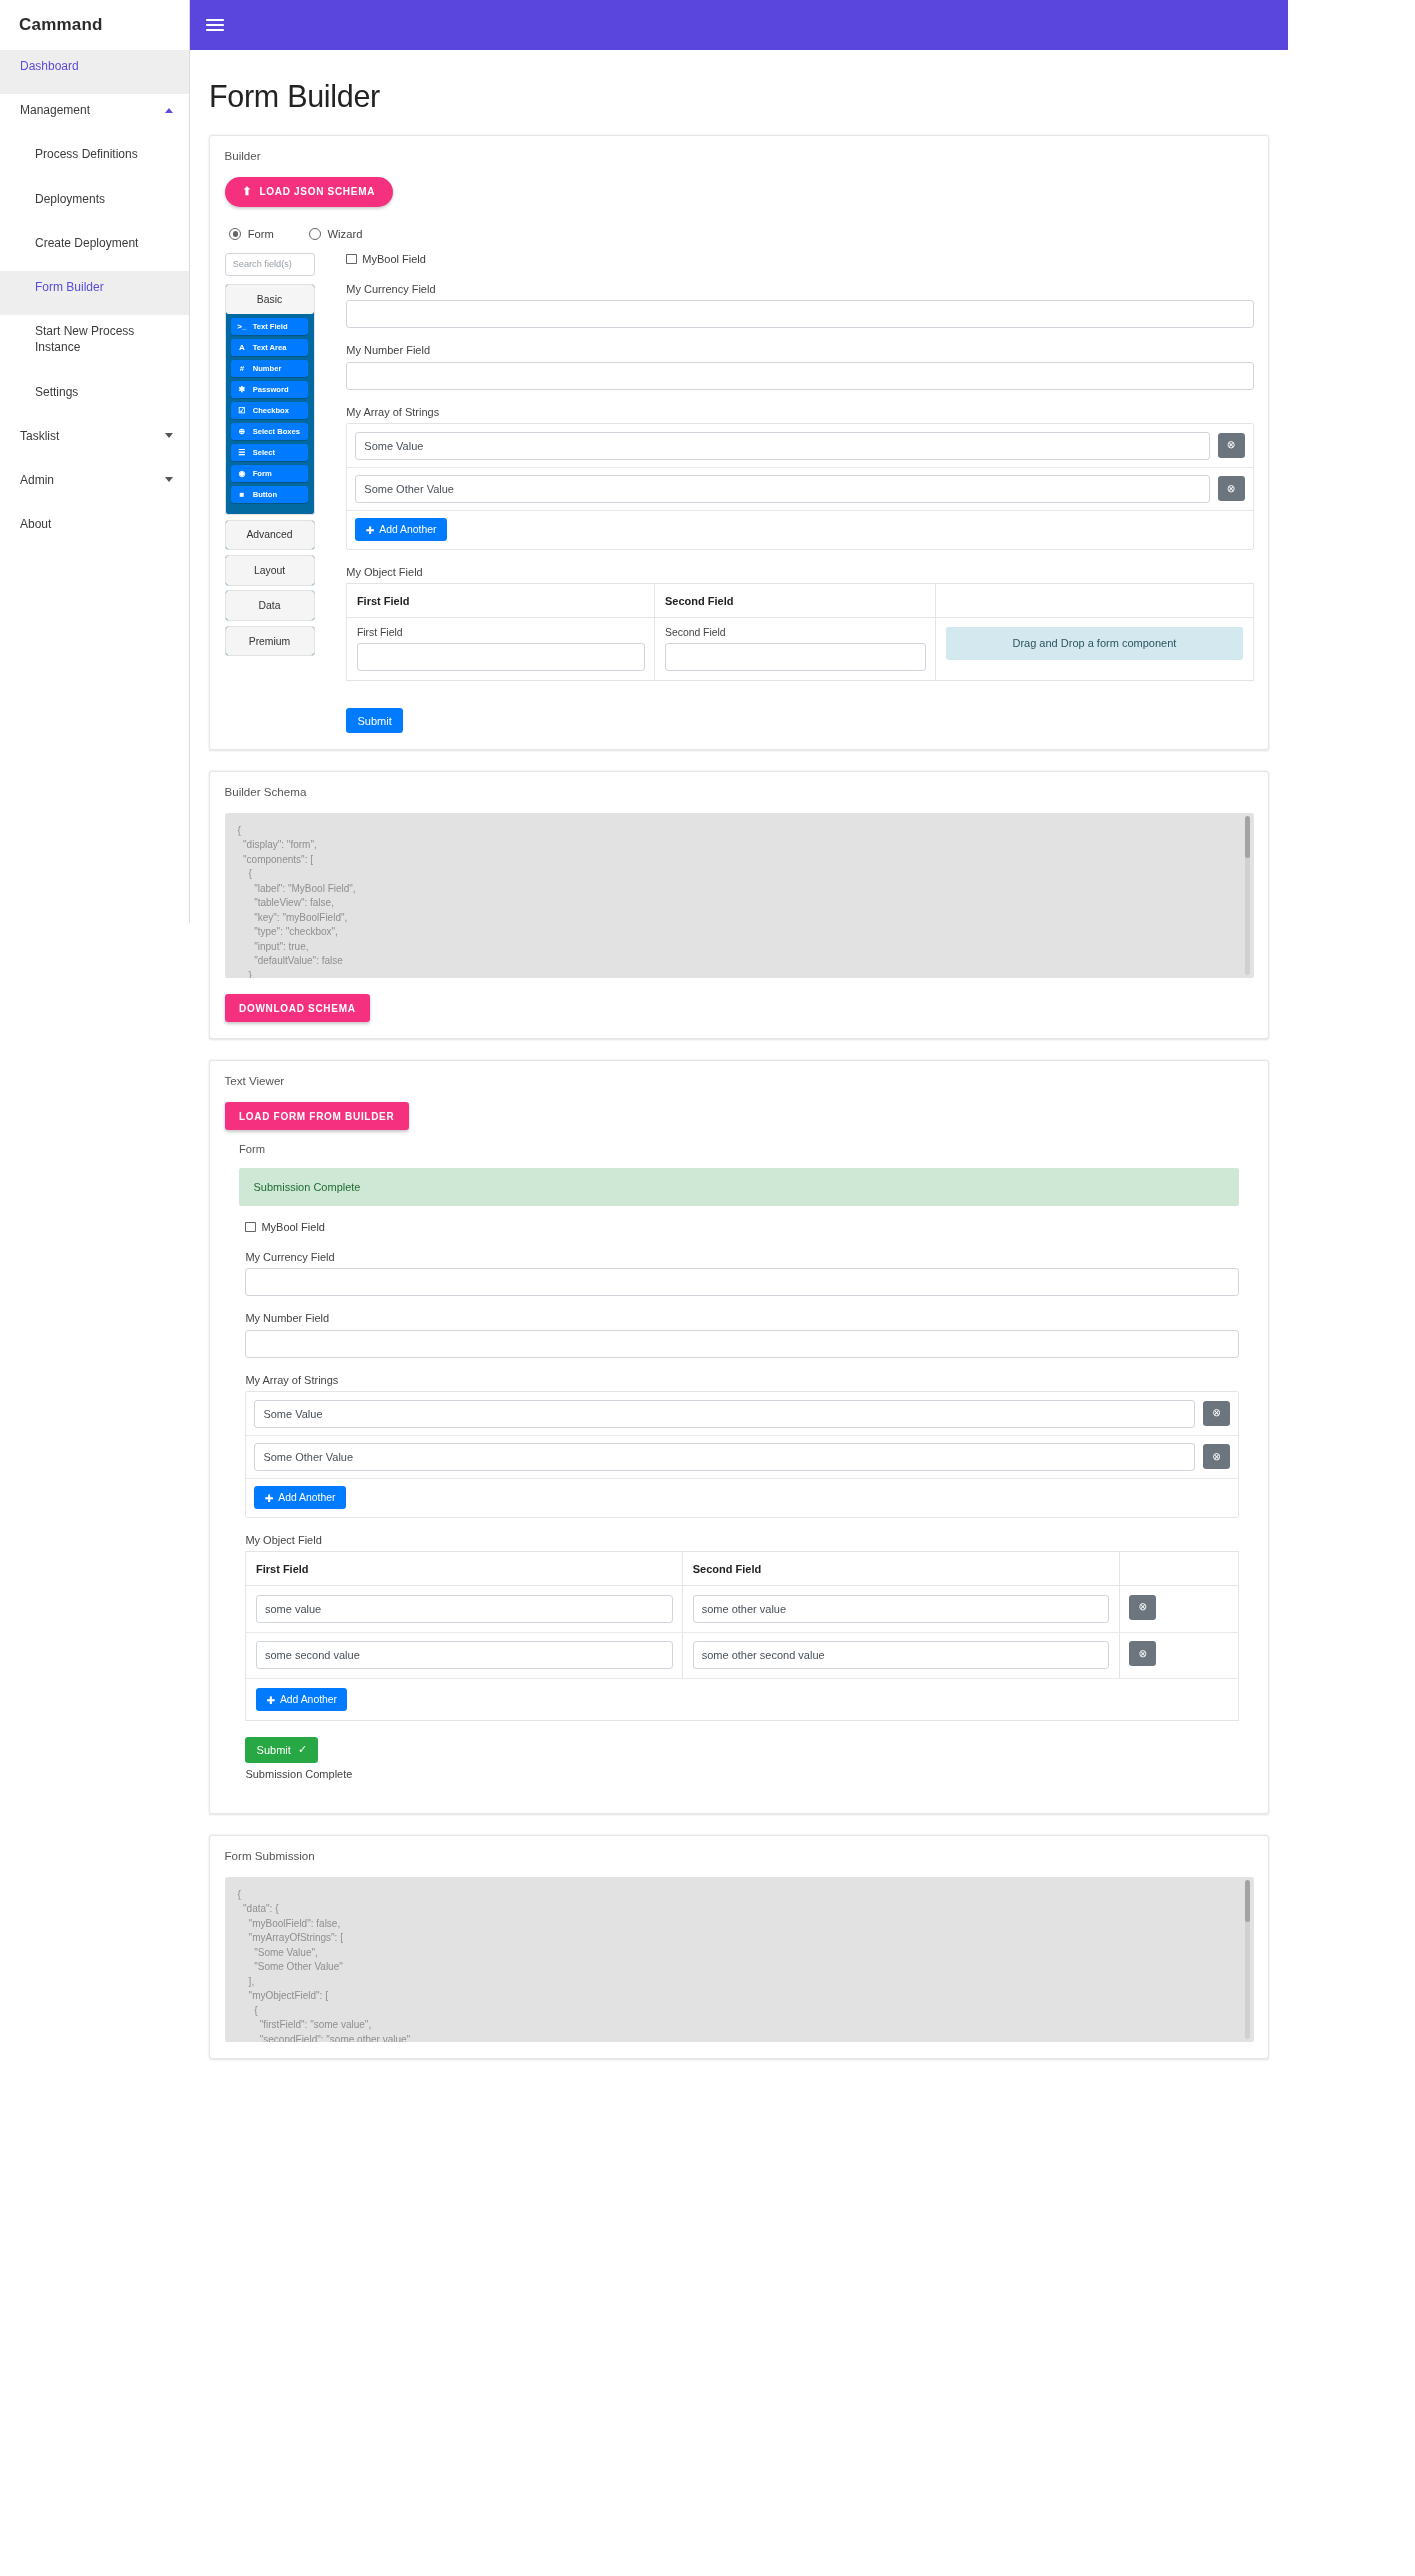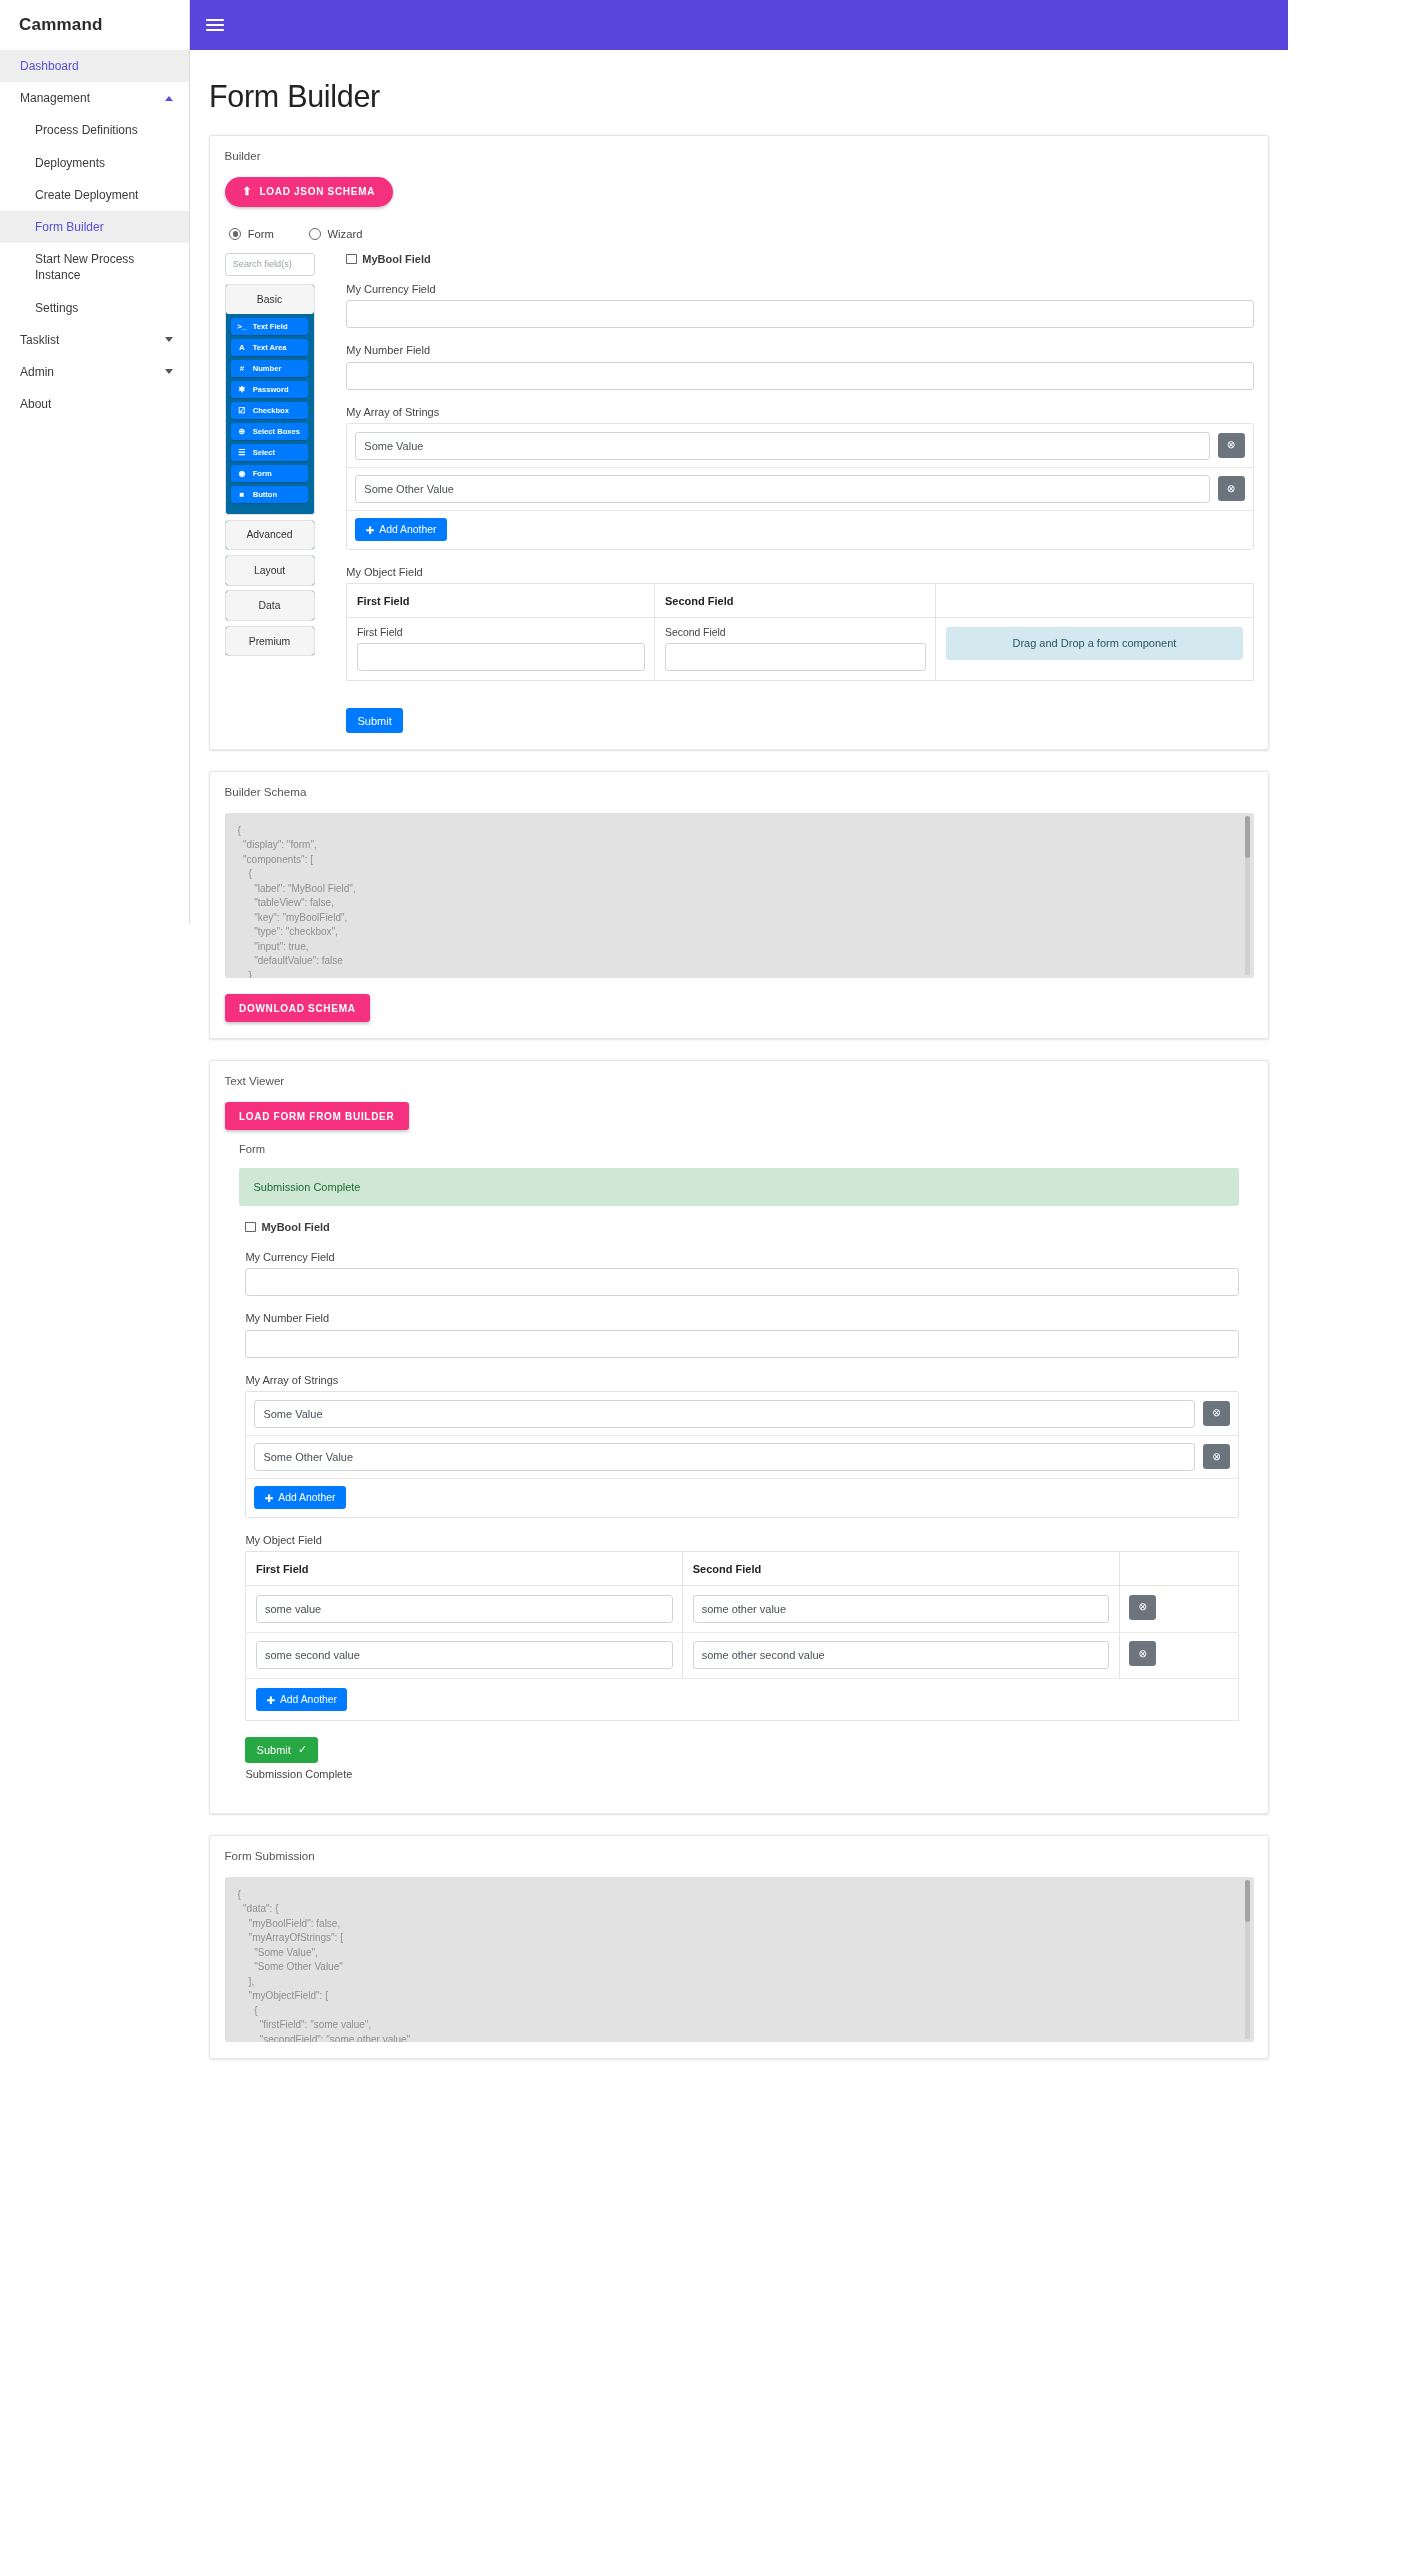--- a/index.html
+++ b/index.html
@@ -31,21 +31,21 @@
     font-size: 17px;
     font-weight: 700;
     color: #2b2b2b;
     letter-spacing: 0.2px;
   }
   .nav { padding: 0; }
   .nav-item {
     display: flex;
     align-items: center;
     justify-content: space-between;
-    padding: 8px 16px 8px 20px;
+    padding: 8px 16px 20px 20px;
     font-size: 12px;
     color: #3b3b3b;
     cursor: pointer;
     line-height: 1.35;
   }
   .nav-item.active { background: #eeeeee; color: #5b4ddb; }
   .nav-item.link { color: #5b4ddb; }
   .nav-item.sub { padding-left: 35px; color: #3b3b3b; }
   .nav-item.sub.active { background: #eeeeee; color: #5b4ddb; }
   .caret { width: 0; height: 0; border-left: 4.8px solid transparent; border-right: 4.8px solid transparent; }
@@ -165,21 +165,21 @@
     padding: 6.4px 8px;
     font-size: 11px;
     color: #495057;
     font-family: "Liberation Sans", sans-serif;
     outline: none;
     height: 28px;
   }
   .f-group { margin-bottom: 16px; margin-top: 8px; }
   .check-row { display: flex; align-items: center; gap: 5.6px; margin-bottom: 17.7px; }
   .chk { width: 10.4px; height: 10.4px; border: 1.1px solid #666; background: #fff; display:inline-block; border-radius:0.8px; }
-  .chk-label { font-size: 11px; color: #3c3c3c; font-weight: bold; }
+  .chk-label { font-size: 11px; color: #3c3c3c; }
 
   .dg { border: 0.8px solid #e4e4e4; border-radius: 2.4px; }
   .dg-row { display: flex; align-items: center; gap: 8px; padding: 7.2px 8px; border-bottom: 0.8px solid #e9e9e9; }
   .dg-row:last-child { border-bottom: none; }
   .rm-btn {
     flex: 0 0 auto;
     width: 27px; height: 25px;
     background: #6c757d;
     border-radius: 3.2px;
     border:none;

